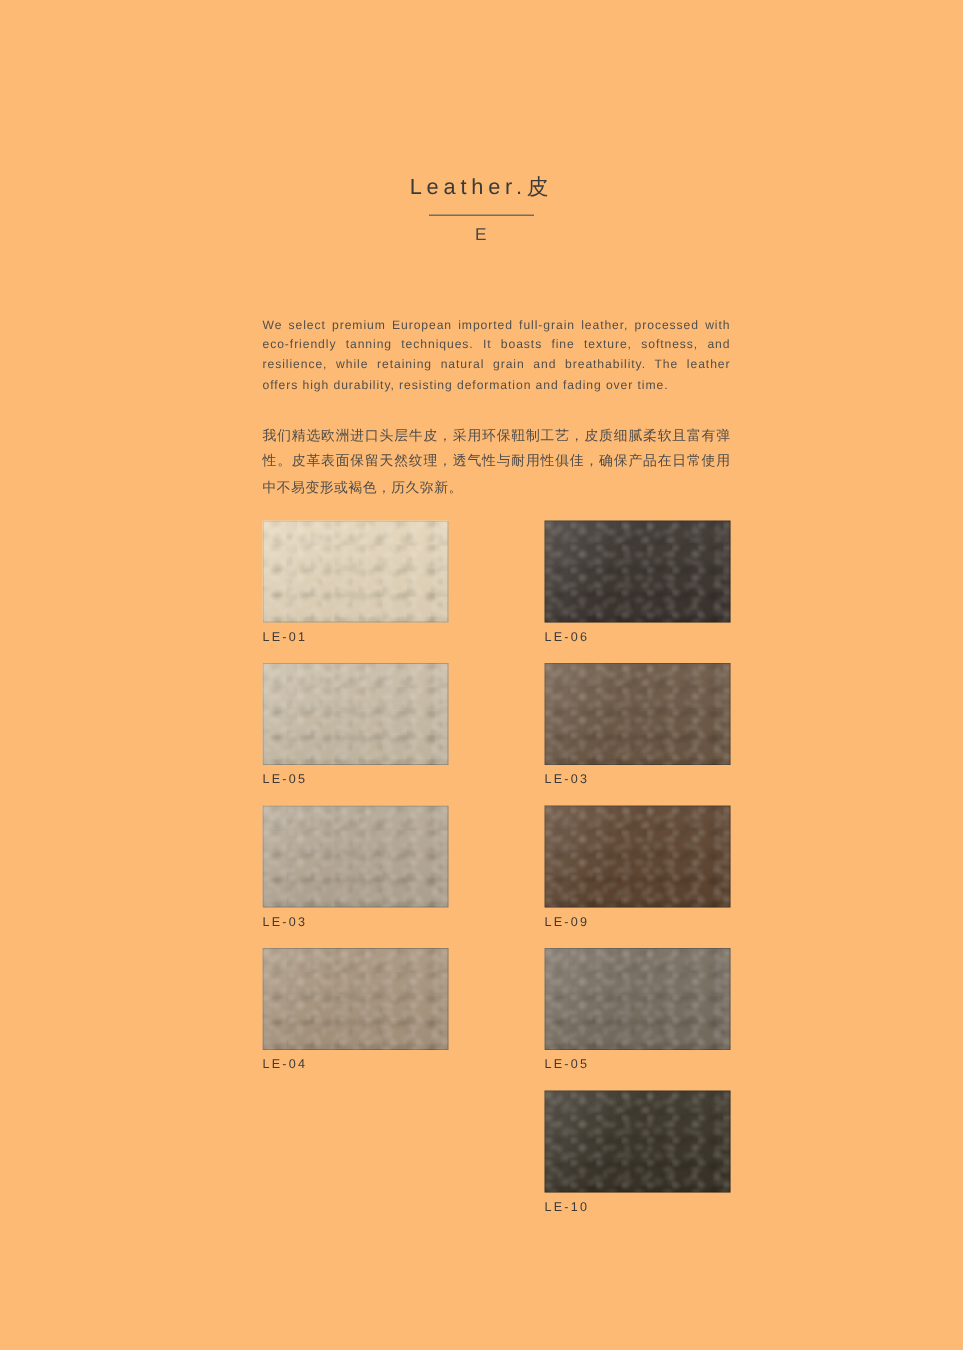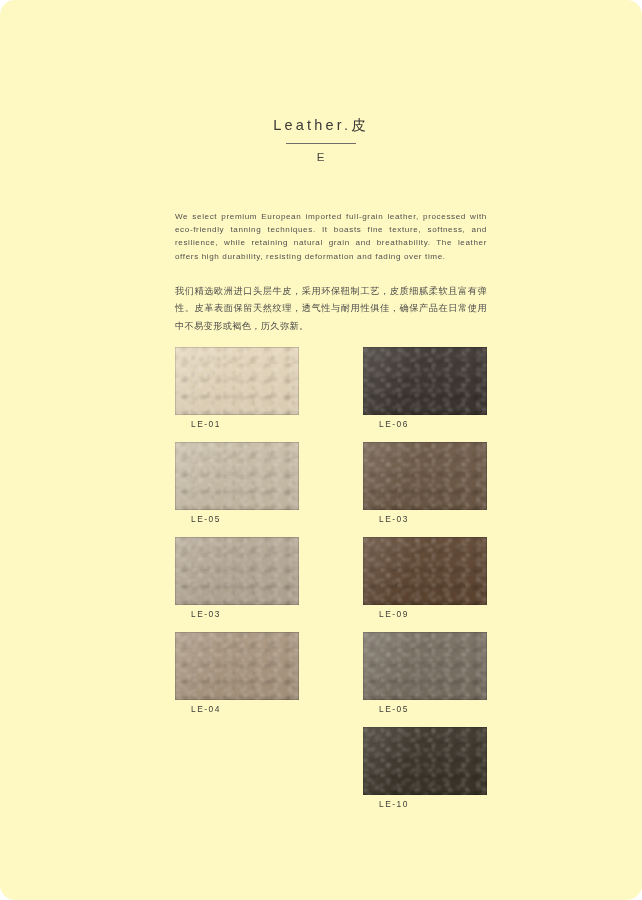--- a/index.html
+++ b/index.html
@@ -12,22 +12,21 @@
     height: 900px;
     position: relative;
     font-family: "Liberation Sans", "DejaVu Sans", sans-serif;
     -webkit-font-smoothing: antialiased;
     overflow: hidden;
   }
 
   .page {
     position: absolute;
     inset: 0;
-    background: #fef9c3;
-    border-radius: 15px;
+    background: #fdba74;
   }
 
   
   .header {
     position: absolute;
     left: 0;
     right: 0;
     top: 118px;
     text-align: center;
   }
@@ -123,21 +122,21 @@
   .swatch .sheen {
     position: absolute;
     inset: 0;
     background:
       linear-gradient(115deg, rgba(255,255,255,0.12) 0%, rgba(255,255,255,0) 40%),
       linear-gradient(to bottom, rgba(255,255,255,0.06) 0%, rgba(0,0,0,0.05) 100%);
   }
   .swatch-label {
     position: absolute;
     top: 72px;
-    left: 16px;
+    left: 0;
     font-size: 8.4px;
     letter-spacing: 1.5px;
     color: #3d3b39;
     white-space: nowrap;
     text-align: right;
   }
 </style>
 </head>
 <body>
 

